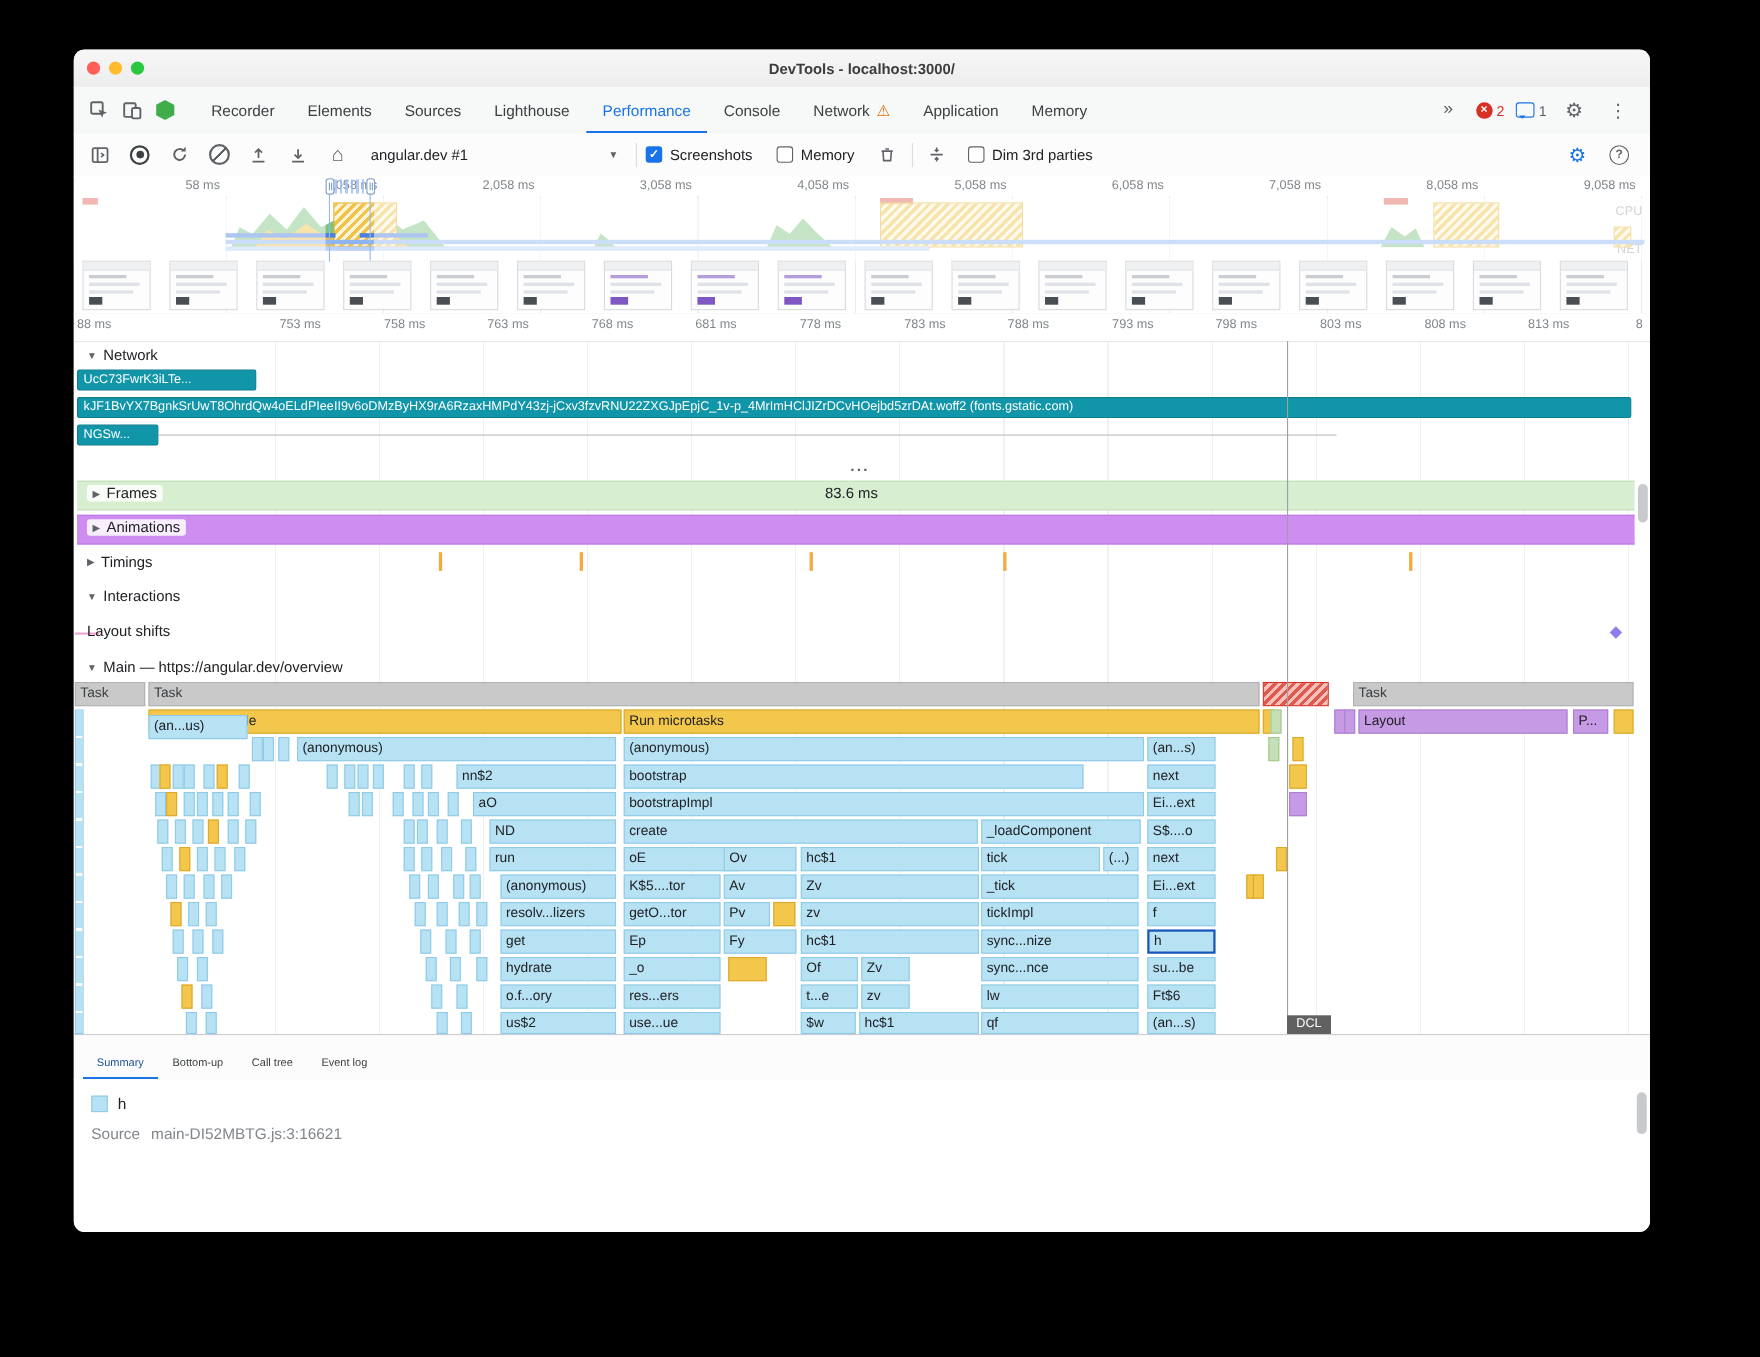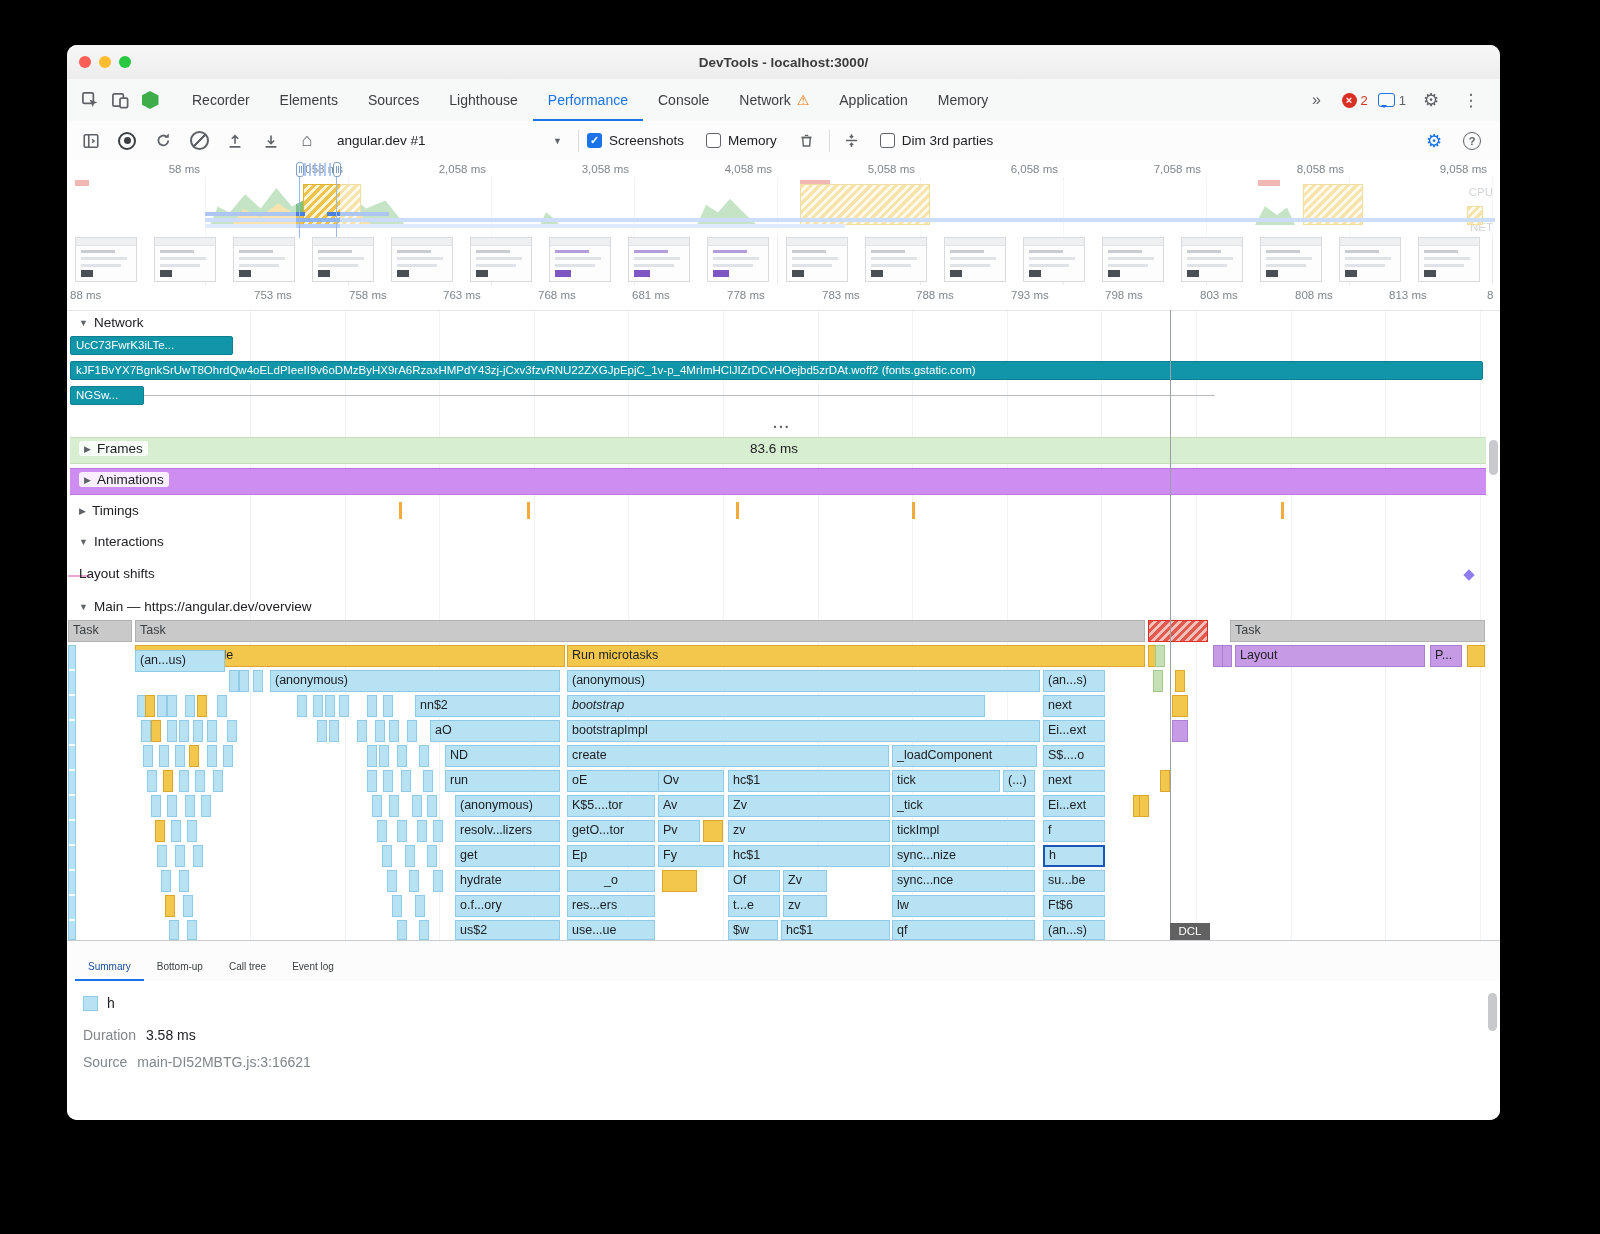--- a/index.html
+++ b/index.html
@@ -558,21 +558,21 @@
         <div class="fb c-b" style="left: 118px; top: 410px; width: 5px;"></div>
         <div class="fb c-y" style="left: 130px; top: 410px; width: 4px;"></div>
         <div class="fb c-b" style="left: 150px; top: 410px; width: 5px;"></div>
         <div class="fb c-b" style="left: 230px; top: 410px; width: 5px;"></div>
         <div class="fb c-b" style="left: 246px; top: 410px; width: 8px;"></div>
         <div class="fb c-b" style="left: 258px; top: 410px; width: 4px;"></div>
         <div class="fb c-b" style="left: 272px; top: 410px; width: 6px;"></div>
         <div class="fb c-b" style="left: 300px; top: 410px; width: 5px;"></div>
         <div class="fb c-b" style="left: 316px; top: 410px; width: 4px;"></div>
         <div class="fb c-b" style="left: 348px; top: 410px; width: 145px;">nn$2</div>
-        <div class="fb c-b" style="left: 500px; top: 410px; width: 418px; font-style: italic;">bootstrap</div>
+        <div class="fb c-b" style="left: 500px; top: 410px; width: 418px;">bootstrap</div>
         <div class="fb c-b" style="left: 976px; top: 410px; width: 62px;">next</div>
         <div class="fb c-y" style="left: 1105px; top: 410px; width: 16px;"></div>
         <div class="fb c-b" style="left: 74px; top: 435px; width: 4px;"></div>
         <div class="fb c-y" style="left: 84px; top: 435px; width: 5px;"></div>
         <div class="fb c-b" style="left: 100px; top: 435px; width: 4px;"></div>
         <div class="fb c-b" style="left: 112px; top: 435px; width: 6px;"></div>
         <div class="fb c-b" style="left: 126px; top: 435px; width: 4px;"></div>
         <div class="fb c-b" style="left: 140px; top: 435px; width: 5px;"></div>
         <div class="fb c-b" style="left: 160px; top: 435px; width: 4px;"></div>
         <div class="fb c-b" style="left: 250px; top: 435px; width: 5px;"></div>
@@ -657,21 +657,21 @@
         <div class="fb c-b" style="left: 591px; top: 560px; width: 66px;">Fy</div>
         <div class="fb c-b" style="left: 661px; top: 560px; width: 162px;">hc$1</div>
         <div class="fb c-b" style="left: 825px; top: 560px; width: 143px;">sync...nize</div>
         <div class="fb c-b sel" style="left: 976px; top: 560px; width: 62px;">h</div>
         <div class="fb c-b" style="left: 94px; top: 585px; width: 4px;"></div>
         <div class="fb c-b" style="left: 112px; top: 585px; width: 4px;"></div>
         <div class="fb c-b" style="left: 320px; top: 585px; width: 5px;"></div>
         <div class="fb c-b" style="left: 342px; top: 585px; width: 4px;"></div>
         <div class="fb c-b" style="left: 366px; top: 585px; width: 4px;"></div>
         <div class="fb c-b" style="left: 388px; top: 585px; width: 105px;">hydrate</div>
-        <div class="fb c-b" style="left: 500px; top: 585px; width: 88px; text-align: center;">_o</div>
+        <div class="fb c-b" style="left: 500px; top: 585px; width: 88px;">_o</div>
         <div class="fb c-y" style="left: 595px; top: 585px; width: 35px;"></div>
         <div class="fb c-b" style="left: 661px; top: 585px; width: 52px;">Of</div>
         <div class="fb c-b" style="left: 716px; top: 585px; width: 44px;">Zv</div>
         <div class="fb c-b" style="left: 825px; top: 585px; width: 143px;">sync...nce</div>
         <div class="fb c-b" style="left: 976px; top: 585px; width: 62px;">su...be</div>
         <div class="fb c-y" style="left: 98px; top: 610px; width: 4px;"></div>
         <div class="fb c-b" style="left: 116px; top: 610px; width: 5px;"></div>
         <div class="fb c-b" style="left: 325px; top: 610px; width: 4px;"></div>
         <div class="fb c-b" style="left: 348px; top: 610px; width: 5px;"></div>
         <div class="fb c-b" style="left: 388px; top: 610px; width: 105px;">o.f...ory</div>
@@ -703,24 +703,20 @@
       <div class="btab">Bottom-up</div>
       <div class="btab">Call tree</div>
       <div class="btab">Event log</div>
     </div>
 
   <div class="summary">
     <div class="sumrow">
       <span class="swatch"></span>
       <span class="sumname">h</span>
     </div>
-    <div class="sumrow" style="margin-top:16px;">
-      <span class="sl">Duration</span>
-      <span class="sv">3.58 ms</span>
-    </div>
     <div class="sumrow">
       <span class="sl">Source</span>
       <span class="sv gray">main-DI52MBTG.js:3:16621</span>
     </div>
     <span class="vscroll" style="position:absolute;right:3px;top:12px;height:38px;"></span>
   </div>
 
 </div>
 
 </body></html>

